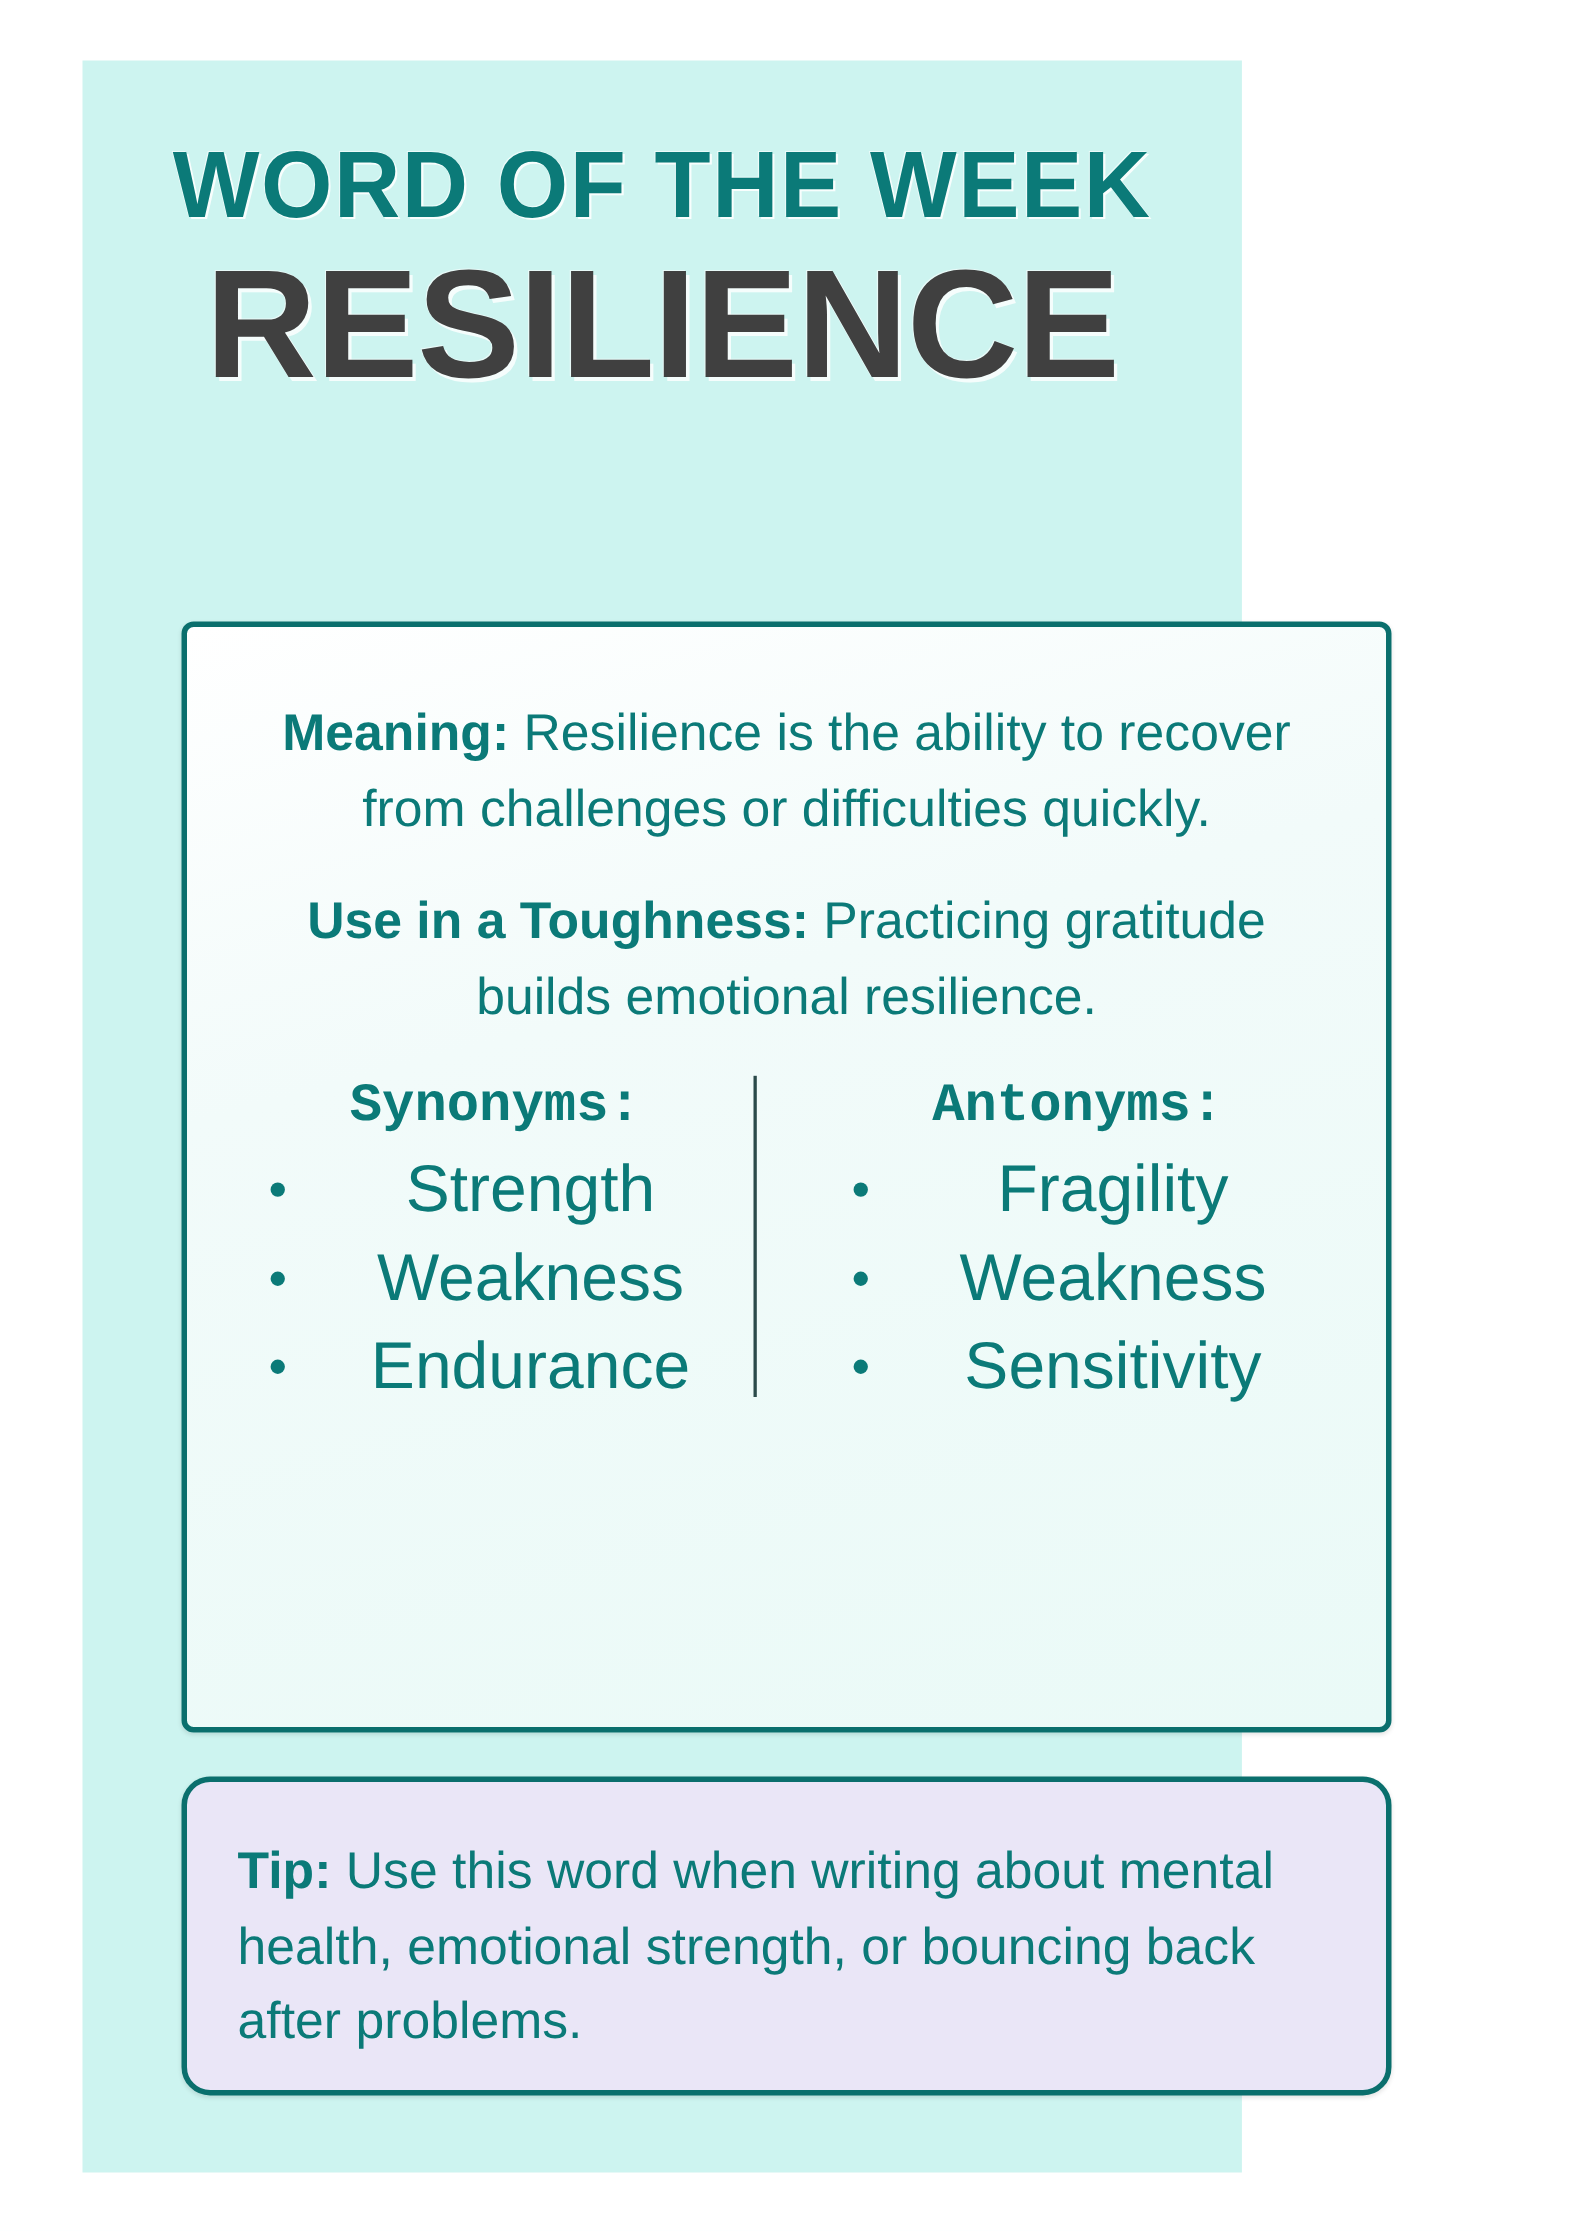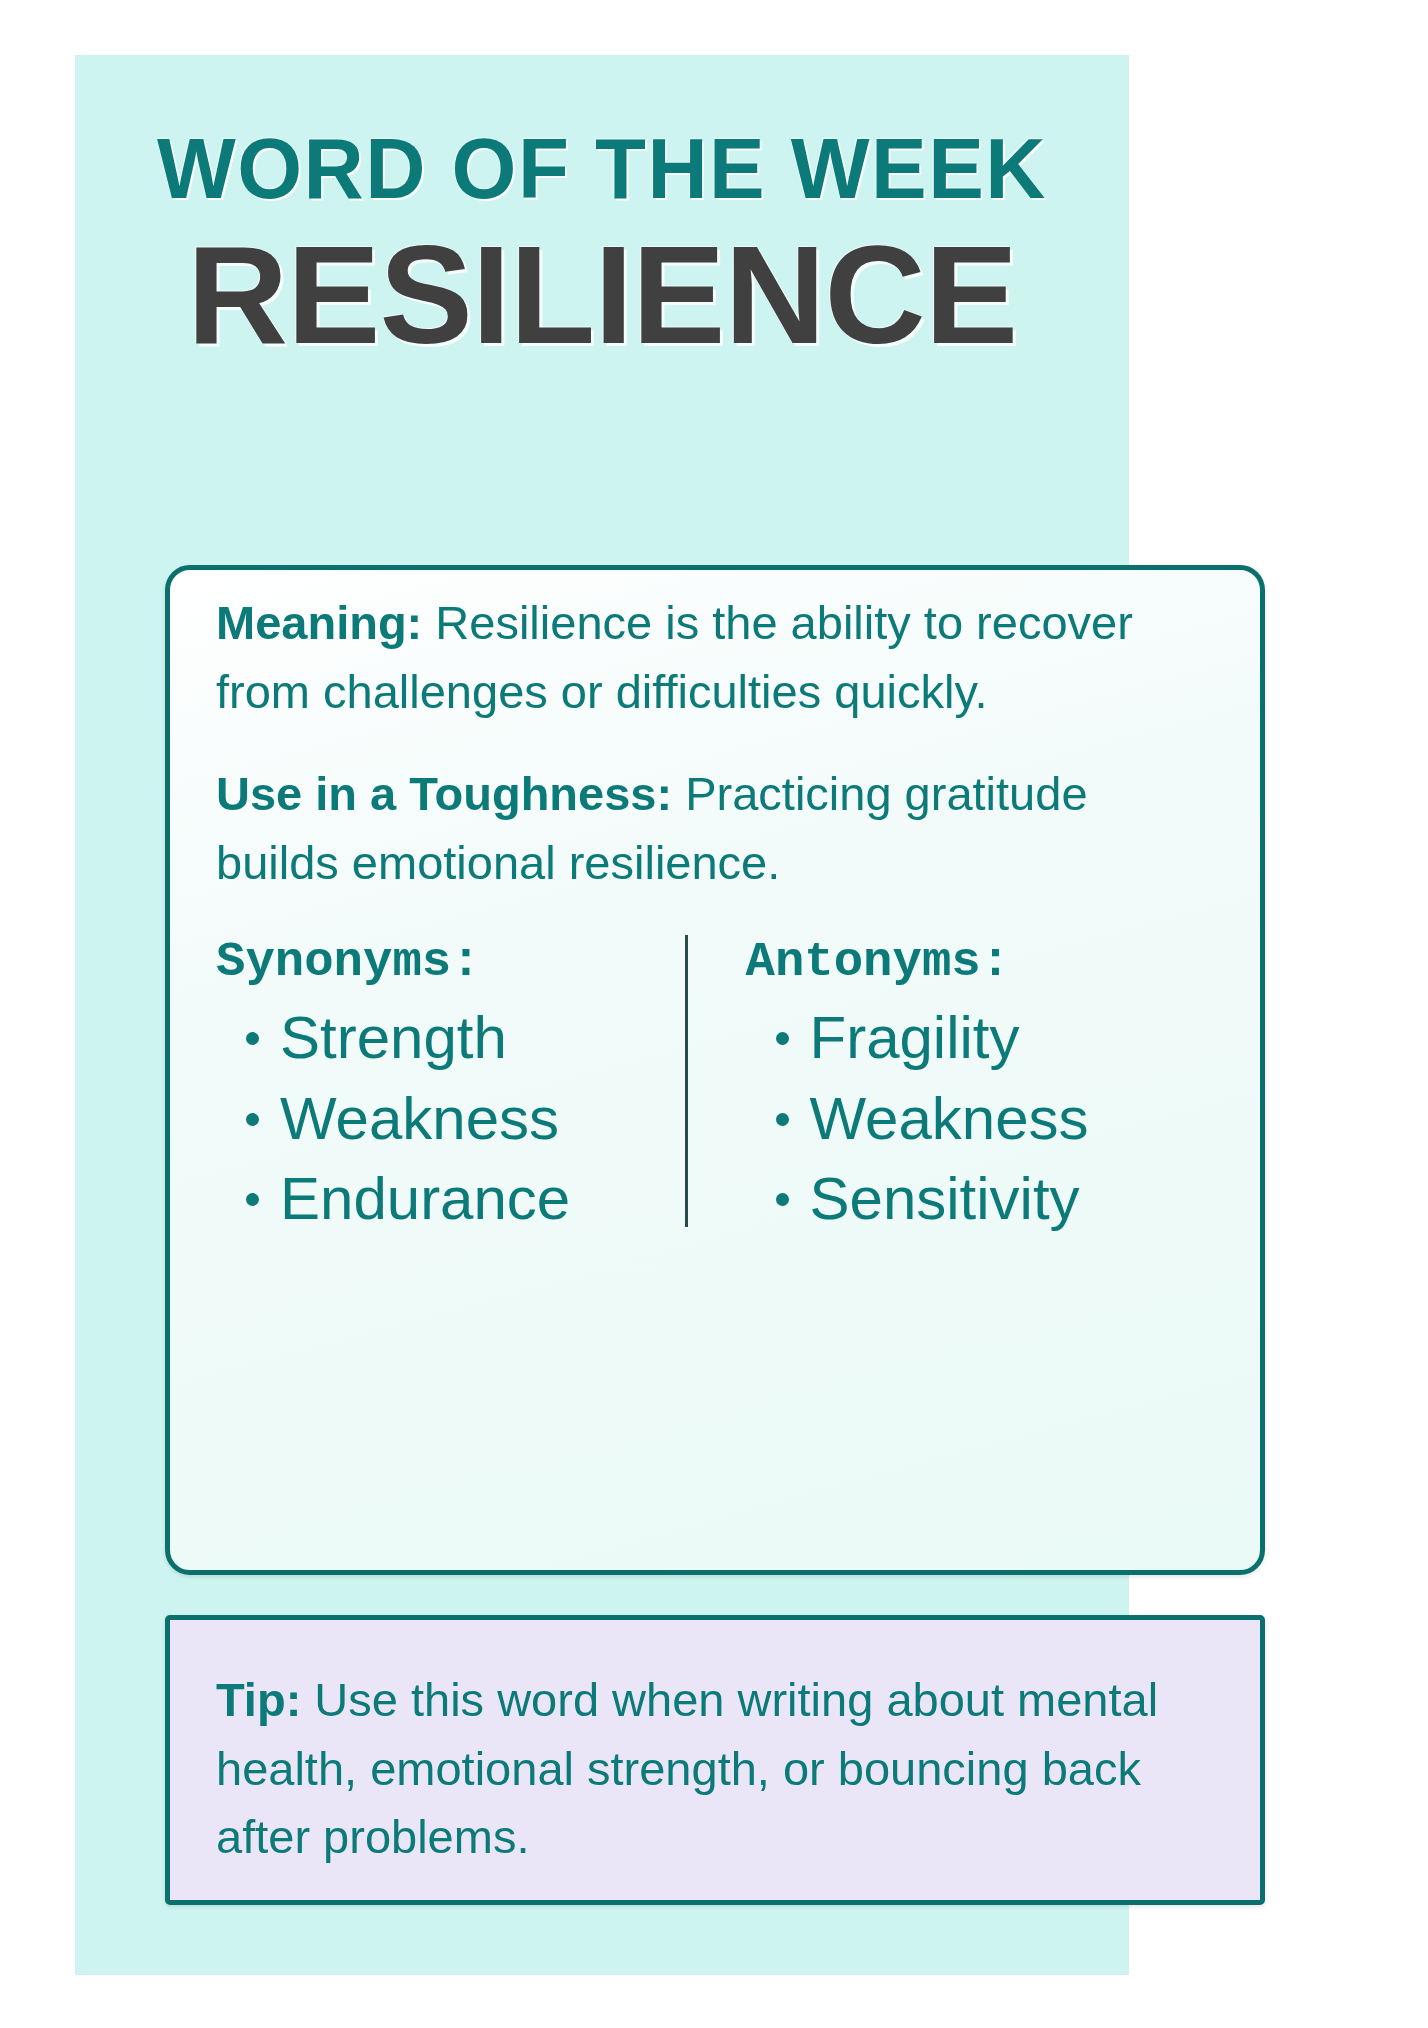--- a/index.html
+++ b/index.html
@@ -58,24 +58,25 @@
 
   
   .card {
     position: absolute;
     left: 90px;
     top: 510px;
     width: 1100px;
     height: 1010px;
     box-sizing: border-box;
     border: 5px solid #0a6f6d;
-    border-radius: 25px;
+    border-radius: 11px;
     background: linear-gradient(165deg, #ffffff 0%, #f2fbfa 35%, #eafaf7 100%);
     box-shadow: 0 2px 4px rgba(0,0,0,0.10);
-    padding: 19px 46px 30px 46px;
+    padding: 62px 46px 30px 46px;
+    text-align: center;
   }
 
   .block {
     color: #0b7a78;
     font-size: 47px;
     line-height: 1.46;
     font-family: "Liberation Sans", sans-serif;
   }
   .block b {
     font-weight: 700;
@@ -134,21 +135,21 @@
 
   
   .tip {
     position: absolute;
     left: 90px;
     top: 1560px;
     width: 1100px;
     height: 290px;
     box-sizing: border-box;
     border: 5px solid #0a6f6d;
-    border-radius: 5px;
+    border-radius: 26px;
     background: #eae6f7;
     box-shadow: 0 2px 4px rgba(0,0,0,0.10);
     padding: 46px 46px 20px 46px;
   }
   .tip .block {
     font-size: 47px;
     line-height: 1.46;
   }
 </style>
 </head>

